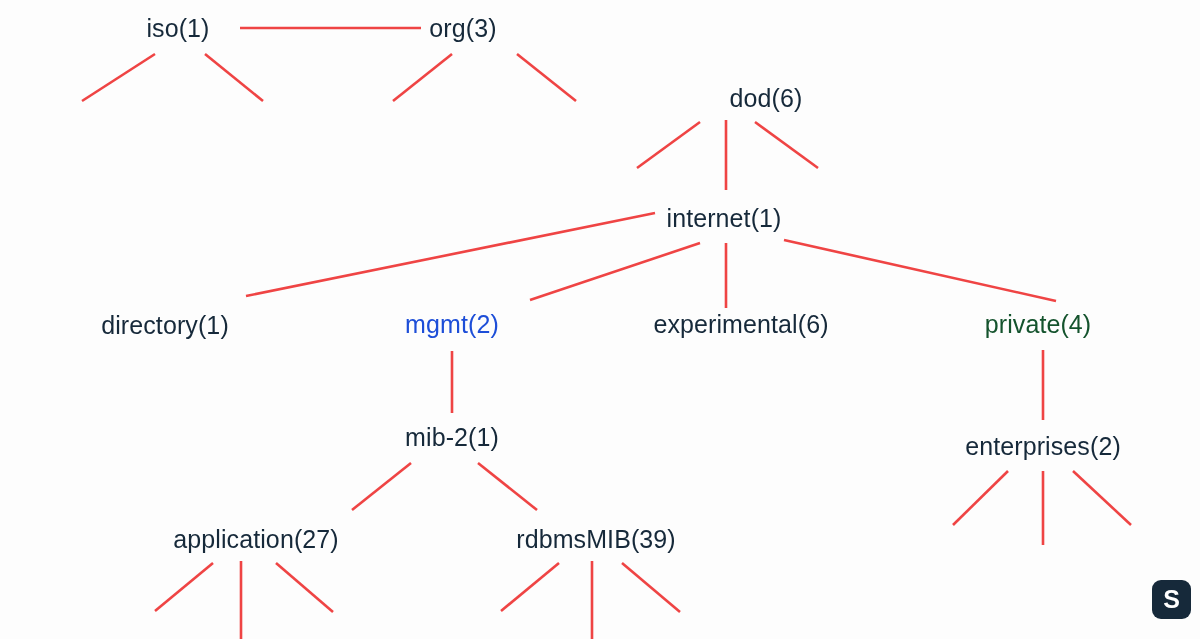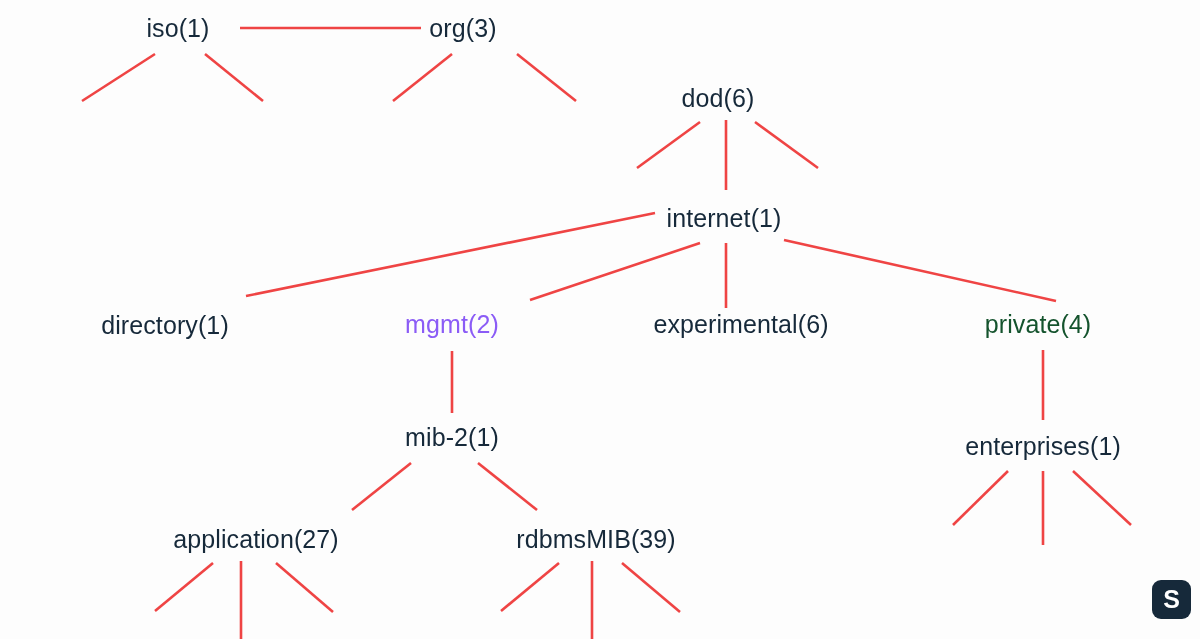--- a/index.html
+++ b/index.html
@@ -87,28 +87,28 @@
       <line x1="241" y1="561" x2="241" y2="639" stroke="#ef4444" stroke-width="2.6" stroke-linecap="butt"></line>
       <line x1="276" y1="563" x2="333" y2="612" stroke="#ef4444" stroke-width="2.6" stroke-linecap="butt"></line>
       <line x1="559" y1="563" x2="501" y2="611" stroke="#ef4444" stroke-width="2.6" stroke-linecap="butt"></line>
       <line x1="592" y1="561" x2="592" y2="639" stroke="#ef4444" stroke-width="2.6" stroke-linecap="butt"></line>
       <line x1="622" y1="563" x2="680" y2="612" stroke="#ef4444" stroke-width="2.6" stroke-linecap="butt"></line>
     </svg>
 
   <div id="node-layer">
       <div class="node" style="left: 178px; top: 28px; color: rgb(22, 41, 58);">iso(1)</div>
       <div class="node" style="left: 463px; top: 28px; color: rgb(22, 41, 58);">org(3)</div>
-      <div class="node" style="left: 718px; top: 98px; color: rgb(22, 41, 58);">dod(6)</div>
+      <div class="node" style="left: 766px; top: 98px; color: rgb(22, 41, 58);">dod(6)</div>
       <div class="node" style="left: 724px; top: 218px; color: rgb(22, 41, 58); text-align: right;">internet(1)</div>
       <div class="node" style="left: 165px; top: 325px; color: rgb(22, 41, 58);">directory(1)</div>
-      <div class="node" style="left: 452px; top: 324px; color: #8b5cf6; text-align: right;">mgmt(2)</div>
+      <div class="node" style="left: 452px; top: 324px; color: #1d4ed8; text-align: right;">mgmt(2)</div>
       <div class="node" style="left: 741px; top: 324px; color: rgb(22, 41, 58);">experimental(6)</div>
       <div class="node" style="left: 1038px; top: 324px; color: #14532d;">private(4)</div>
       <div class="node" style="left: 452px; top: 437px; color: rgb(22, 41, 58);">mib-2(1)</div>
-      <div class="node" style="left: 1043px; top: 446px; color: rgb(22, 41, 58);">enterprises(1)</div>
+      <div class="node" style="left: 1043px; top: 446px; color: rgb(22, 41, 58);">enterprises(2)</div>
       <div class="node" style="left: 256px; top: 539px; color: rgb(22, 41, 58);">application(27)</div>
       <div class="node" style="left: 596px; top: 539px; color: rgb(22, 41, 58);">rdbmsMIB(39)</div>
     </div>
 
   <div id="logo" style="background: rgb(22, 41, 58);">
     <span class="glyph" style="color: rgb(255, 255, 255);">S</span>
   </div>
 
 </div>
 

